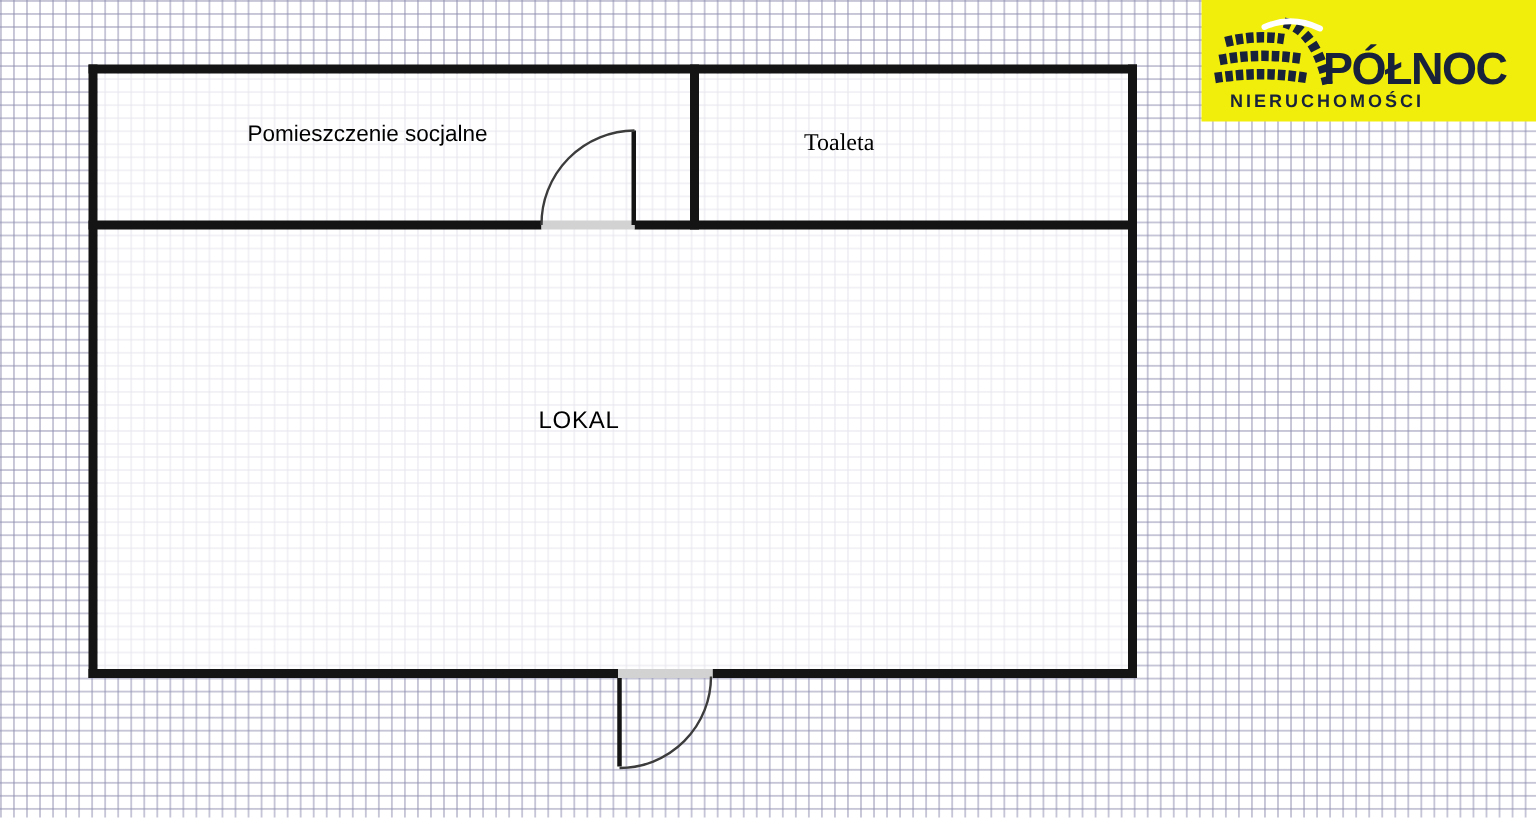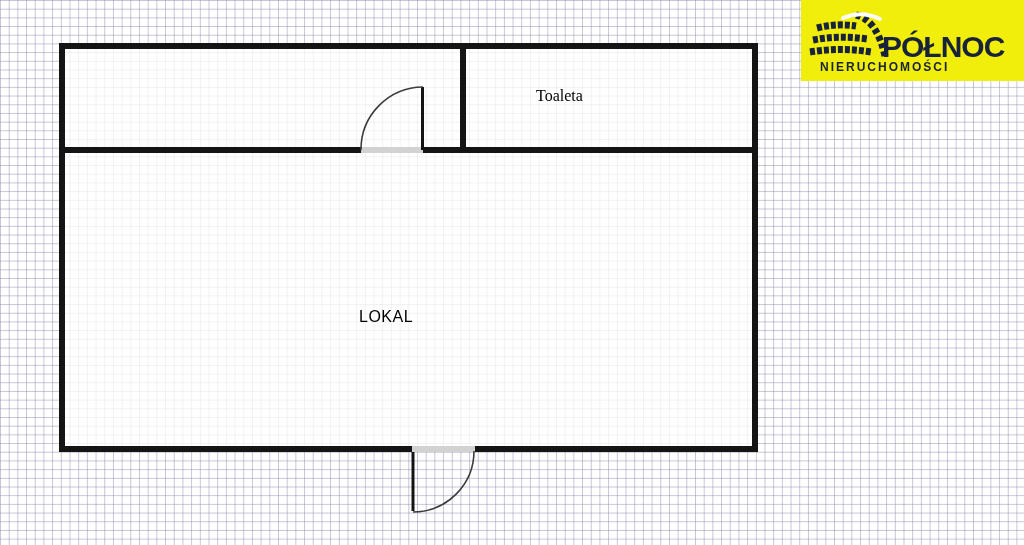--- a/index.html
+++ b/index.html
@@ -18,21 +18,21 @@
   
   .plan-fill{
     left:65px;top:49px;width:687px;height:397px;
     background:rgba(255,255,255,0.76);
   }
   .wall{background:var(--wall);}
   .door-opening{background:var(--door);}
   .room-label{color:#000;white-space:nowrap;}
   .label-socjalne{left:165px;top:81px;font-size:15px;}
   .label-toaleta{left:536px;top:87px;font-size:16px;font-family:"Liberation Serif", serif;}
-  .label-lokal{left:359px;top:272px;font-size:16px;letter-spacing:0.5px;margin-top:36px;}
+  .label-lokal{left:359px;top:272px;font-size:16px;letter-spacing:0.5px;}
   .overlay-svg{left:0;top:0;width:1024px;height:545px;pointer-events:none;}
   .door-leaf{stroke:var(--wall);stroke-width:3;fill:none;}
   .door-arc{stroke:#3c3c3c;stroke-width:1.6;fill:none;}
   
   .logo{
     left:801px;top:0;width:223px;height:81px;
     background:var(--logo-bg);
     padding-left:44px;
   }
   .logo-icon{position:absolute;left:0;top:0;width:92px;height:66px;}
@@ -70,20 +70,21 @@
   <div class="abs door-opening" style="left:361px;top:147px;width:62px;height:6px;"></div>
   <div class="abs door-opening" style="left:412px;top:446px;width:63px;height:6px;"></div>
 
   <svg class="abs overlay-svg" viewBox="0 0 1024 545">
     <line class="door-leaf" x1="422.5" y1="87" x2="422.5" y2="150"></line>
     <path class="door-arc" d="M 361,150 A 62.5,62.5 0 0 1 423,87"></path>
     <line class="door-leaf" x1="413" y1="452" x2="413" y2="511"></line>
     <path class="door-arc" d="M 413,512 A 61,61 0 0 0 474,451"></path>
   </svg>
 
+  <div class="abs room-label label-socjalne">Pomieszczenie socjalne</div>
   <div class="abs room-label label-toaleta">Toaleta</div>
   <div class="abs room-label label-lokal">LOKAL</div>
 
   <div class="abs logo">
     <svg class="logo-icon" viewBox="0 0 92 66">
       <path class="brick-row" d="M 16,28 Q 36,23 55,26"></path>
       <path class="brick-row" d="M 12,40 Q 38,35 66,39"></path>
       <path class="brick-row" d="M 9,52 Q 40,47 70,52"></path>
       <path class="brick-diag" d="M 55,15 Q 76,20 84,56"></path>
       <path class="swoosh" d="M 42,18 Q 60,10 79,19"></path>

